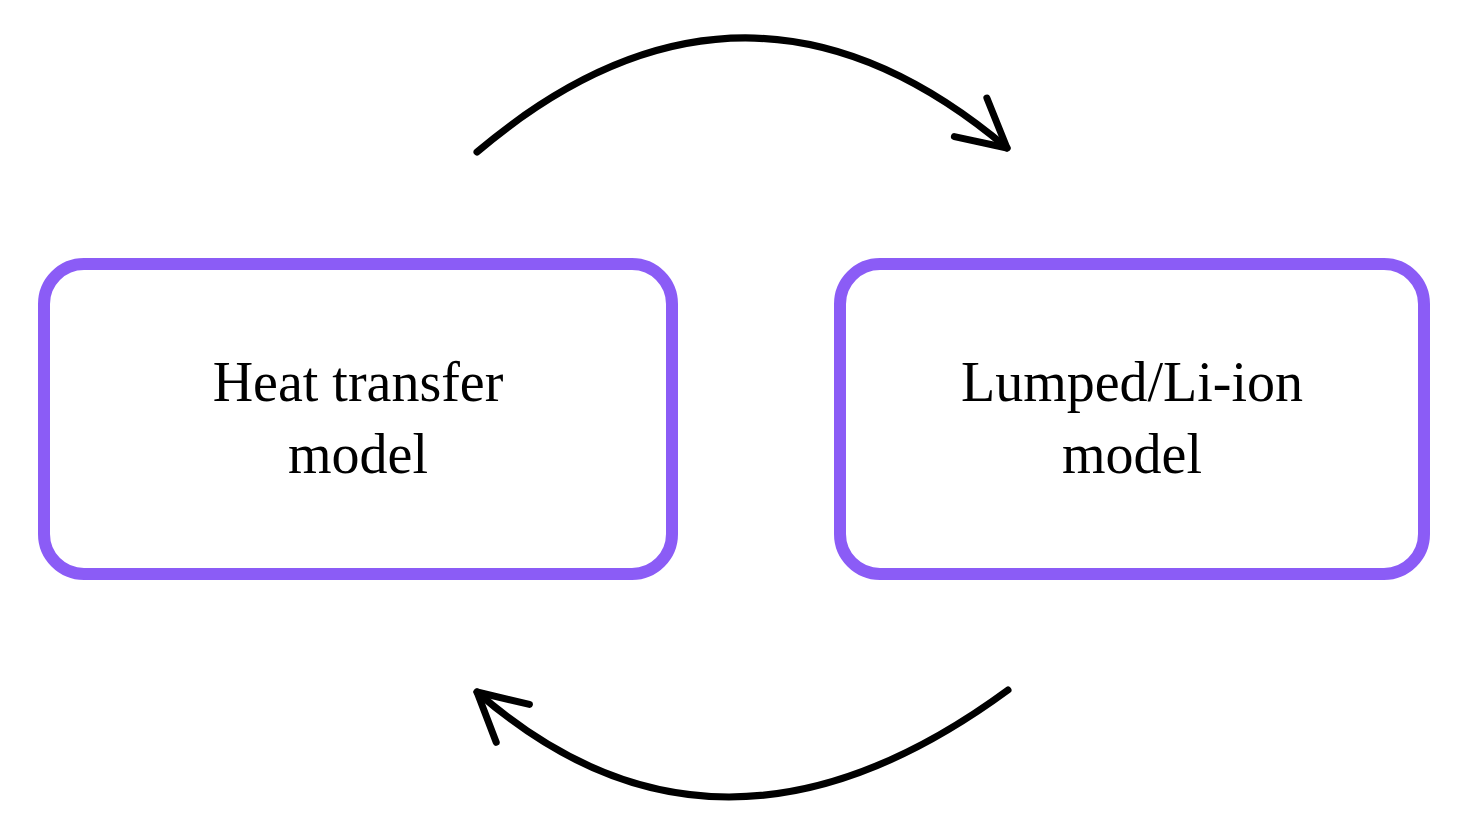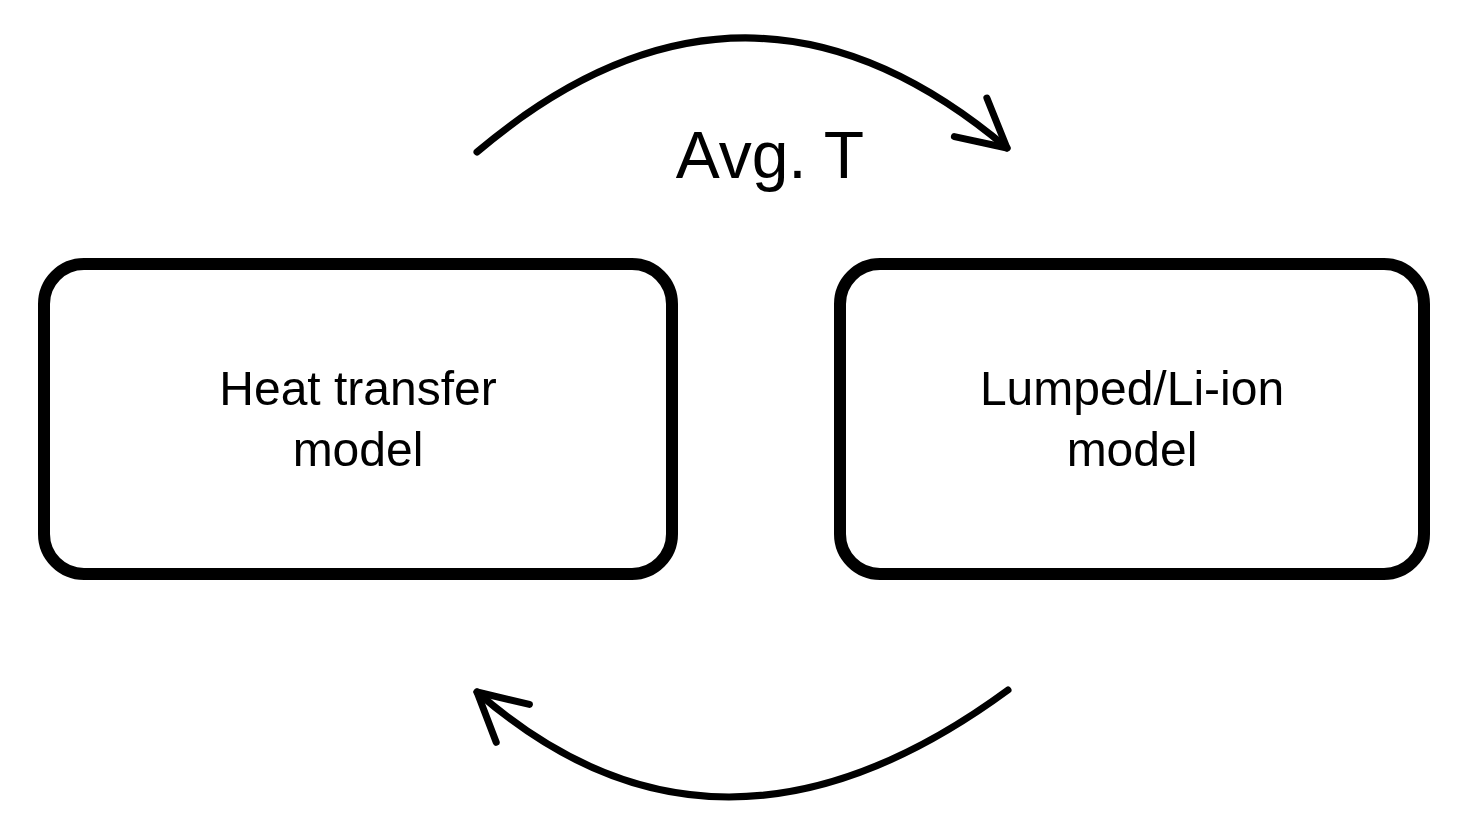--- a/index.html
+++ b/index.html
@@ -24,30 +24,31 @@
   }
   .arrows path.edge {
     stroke: #000000;
     stroke-width: 7;
     fill: none;
     stroke-linecap: round;
   }
   .node {
     position: absolute;
     box-sizing: border-box;
-    border: 12px solid #000000;
+    border: 12px solid #8b5cf6;
     border-radius: 46px;
     background: #ffffff;
     display: flex;
     align-items: center;
     justify-content: center;
     text-align: center;
     white-space: pre-line;
-    font-size: 48px;
+    font-size: 56px;
     line-height: 1.28;
+    font-family: Liberation Serif, serif;
   }
   #node-left  { left: 38px;  top: 258px; width: 640px; height: 322px; }
   #node-right { left: 834px; top: 258px; width: 596px; height: 322px; }
   .edge-label {
     position: absolute;
     transform: translateX(-50%);
     font-size: 66px;
     line-height: 1;
     white-space: nowrap;
   }
@@ -68,16 +69,15 @@
     <path class="edge" d="M 477 152 Q 744 -74 1007 148" marker-end="url(#open-arrowhead)"></path>
     <path class="edge" d="M 1008 690 Q 718 903 477 692" marker-end="url(#open-arrowhead)"></path>
   </svg>
 
   <div class="node" id="node-left">Heat transfer
 model</div>
 
   <div class="node" id="node-right">Lumped/Li-ion
 model</div>
 
-  <div class="edge-label" id="label-top">Avg. T</div>
 
 
 </div>
 
 </body></html>

